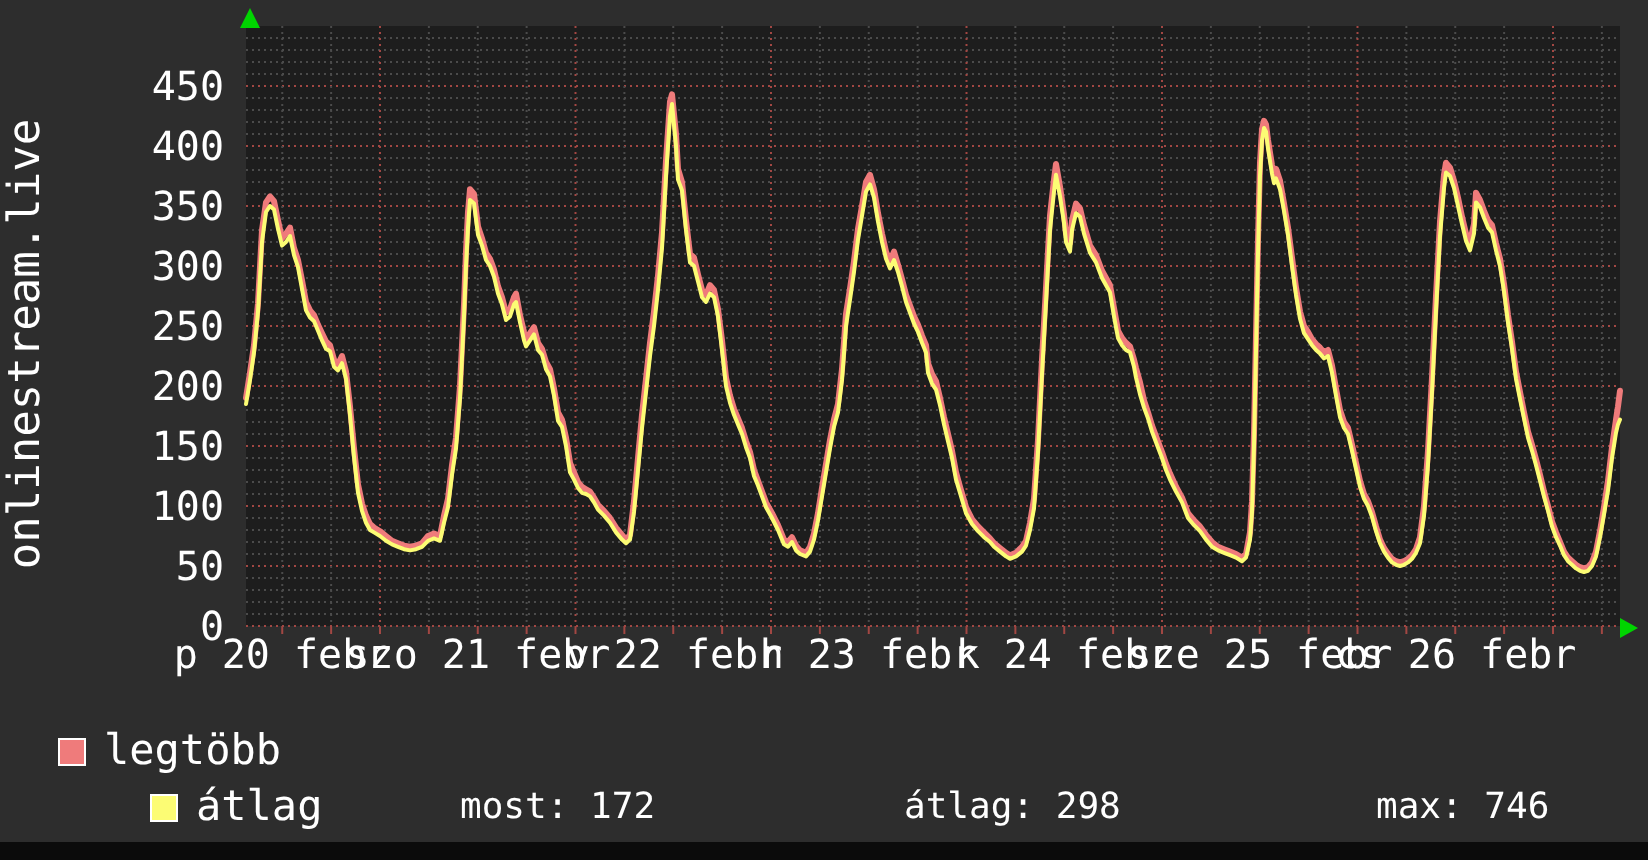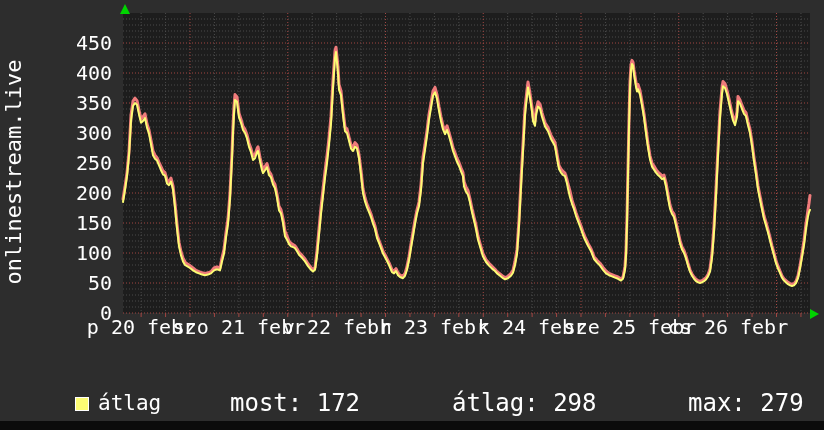--- a/index.html
+++ b/index.html
@@ -5,21 +5,21 @@
   html,body{margin:0;padding:0;background:#2d2d2d;}
   .stage{position:relative;width:824px;height:430px;background:#2d2d2d;overflow:hidden;
          font-family:"DejaVu Sans Mono","Liberation Mono",monospace;color:#ffffff;}
   .vtitle{position:absolute;left:13px;top:172px;transform:translate(-50%,-50%) rotate(-90deg);
           white-space:nowrap;font-size:22px;color:#fff;}
   svg text{font-family:"DejaVu Sans Mono","Liberation Mono",monospace;font-size:20px;fill:#ffffff;}
   .legend-row{position:absolute;left:29px;display:flex;align-items:center;height:21px;}
   .legend-row.r1{top:365px;} .legend-row.r2{top:393px;padding-left:46px;}
   .swatch{display:inline-block;width:12px;height:12px;border:1px solid #ffffff;margin-right:9px;}
   .legend-label{font-size:21px;line-height:21px;}
-  .stat{position:absolute;top:393px;font-size:24px;line-height:21px;white-space:pre;}
+  .stat{position:absolute;top:393px;font-size:18px;line-height:21px;white-space:pre;}
   .stat.s0{left:230px;} .stat.s1{left:452px;} .stat.s2{left:688px;}
   .bottom-strip{position:absolute;left:0;top:421px;width:824px;height:9px;background:#0b0b0b;}
 </style>
 </head>
 <body>
 
 <div class="stage">
   <div class="vtitle">onlinestream.live</div>
 
   <svg id="plot" width="824" height="360" viewBox="0 0 824 360" style="position:absolute;left:0;top:0;">
@@ -146,23 +146,27 @@
       <text x="239" y="334" text-anchor="middle">szo 21 febr</text>
       <text x="337" y="334" text-anchor="middle">v 22 febr</text>
       <text x="434" y="334" text-anchor="middle">h 23 febr</text>
       <text x="532" y="334" text-anchor="middle">k 24 febr</text>
       <text x="630" y="334" text-anchor="middle">sze 25 febr</text>
       <text x="728" y="334" text-anchor="middle">cs 26 febr</text>
       <polygon points="125,4 120,14 130,14" fill="#00d400"></polygon>
       <polygon points="819,314 810,309 810,319" fill="#00d400"></polygon>
     </svg>
 
+  <div class="legend-row r1">
+    <span class="swatch" style="background: rgb(239, 123, 123);"></span>
+    <span class="legend-label">legtöbb</span>
+  </div>
   <div class="legend-row r2">
     <span class="swatch" style="background: rgb(252, 252, 116);"></span>
     <span class="legend-label">átlag</span>
   </div>
 
   <span class="stat s0">most: 172</span>
   <span class="stat s1">átlag: 298</span>
-  <span class="stat s2">max: 279</span>
+  <span class="stat s2">max: 746</span>
 
   <div class="bottom-strip"></div>
 </div>
 
 </body></html>

